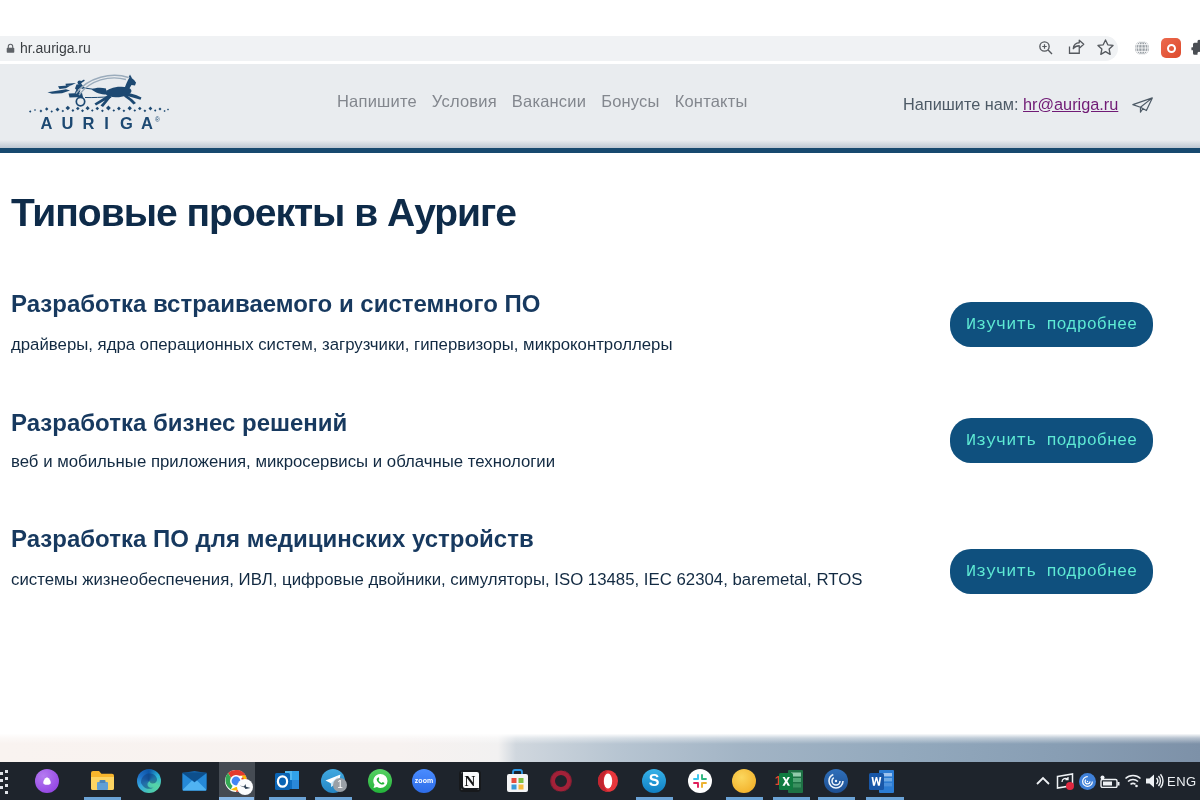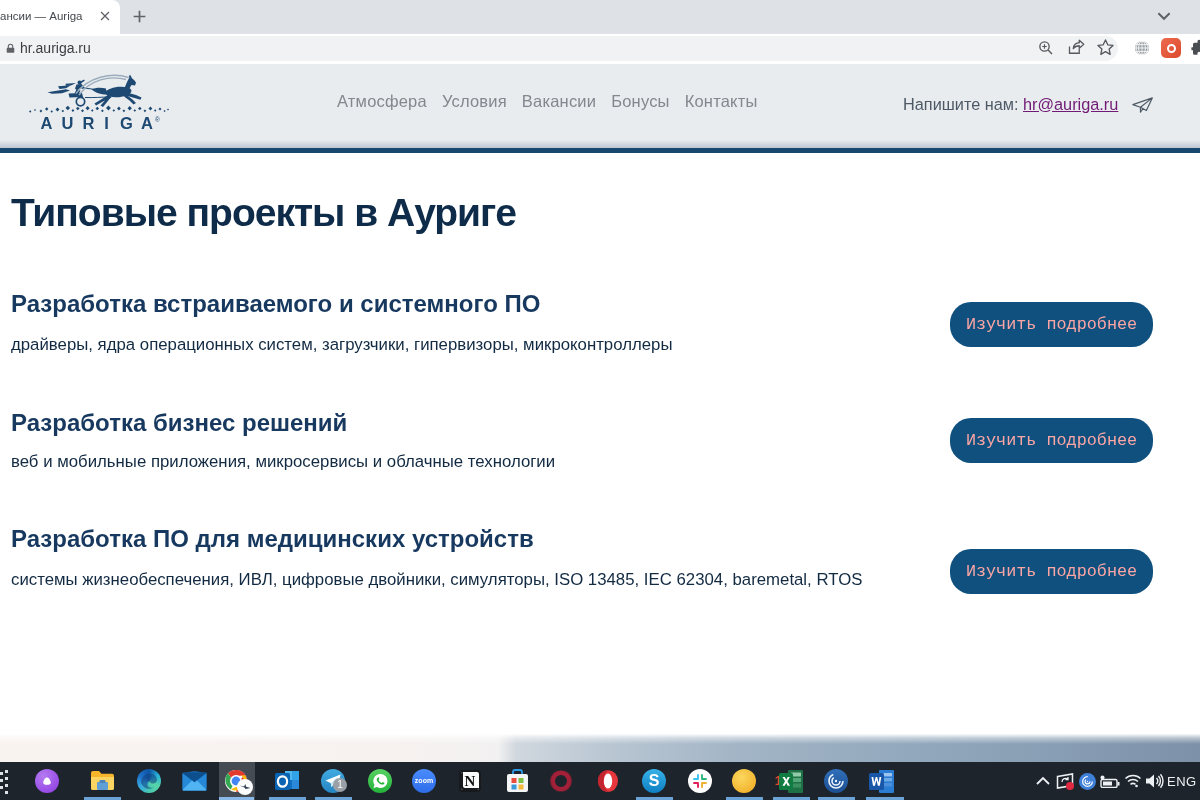--- a/index.html
+++ b/index.html
@@ -19,46 +19,32 @@
 #sitehead { position:absolute; left:0; top:0; width:1200px; height:84px; background:#e9ecef; }
 #navybar { position:absolute; left:0; top:84px; width:1200px; height:5px; background:#17496f; }
 nav#menu { position:absolute; left:337px; top:28px; font-size:16.5px; color:#83878e; letter-spacing:0.2px; }
 nav#menu span { margin-right:15px; }
 #contact { position:absolute; left:903px; top:30.5px; font-size:16.3px; color:#4d5a66; }
 #contact a { color:#701a75; text-decoration:underline; }
 h1.big { position:absolute; left:11px; top:127px; font-size:39px; font-weight:bold; color:#0e2b49; letter-spacing:-1px; }
 .sech { position:absolute; left:11px; font-size:24px; font-weight:bold; color:#17395f; }
 .sub { position:absolute; left:11px; font-family:Liberation Sans, sans-serif; font-size:16.8px; color:#122a42; }
 .btn { position:absolute; left:950px; width:203px; height:45px; background:#0f507e; border-radius:21px;
-       color:#fca5a5; font-family:"Liberation Mono", monospace; font-size:16.8px; text-align:center; line-height:45px; }
+       color:#5eead4; font-family:"Liberation Mono", monospace; font-size:16.8px; text-align:center; line-height:45px; }
 #band { position:absolute; left:0; top:670px; width:1200px; height:28px;
   background:linear-gradient(180deg,rgba(255,255,255,0.95) 0px,rgba(255,255,255,0.45) 4px,rgba(255,255,255,0) 10px),linear-gradient(90deg,#f9f3f0 0%,#f7f2f0 33%,#f2f1f1 41.5%,#d0d7de 43%,#b6c4d1 52%,#a2b4c5 62%,#93a9bd 75%,#889eb4 88%,#7d91a8 100%);
 }
 
 #taskbar { position:absolute; left:0; top:762px; width:1200px; height:38px; background:#1e242c; }
 .runbar { position:absolute; top:35px; height:3px; background:#6ba3d6; }
 </style>
 </head>
 <body>
 <div id="stage">
 
-  <div id="tabbar">
-    <div id="tab">
-        <span class="title">ансии — Auriga</span>
-      </div>
-    <svg id="tabclose" viewBox="0 0 16 16">
-        <path d="M3.5 3.5 L12.5 12.5 M12.5 3.5 L3.5 12.5" stroke="currentColor" stroke-width="1.5" fill="none"></path>
-      </svg>
-    <svg id="newtab" viewBox="0 0 16 16">
-        <path d="M8 2.5 V13.5 M2.5 8 H13.5" stroke="currentColor" stroke-width="1.6" fill="none"></path>
-      </svg>
-    <svg id="tabchev" viewBox="0 0 16 16">
-        <path d="M3 5.5 L8 10.5 L13 5.5" stroke="currentColor" stroke-width="1.8" fill="none"></path>
-      </svg>
-  </div>
 
   <div id="toolbar"></div>
   <div id="omnibox"></div>
   <svg style="position:absolute;left:5px;top:42px;width:11px;height:13px;color:#5f6368" viewBox="0 0 16 16">
       <path fill="currentColor" d="M4 7 V5 a4 4 0 0 1 8 0 V7 h0.5 a1 1 0 0 1 1 1 v5 a1 1 0 0 1 -1 1 h-9 a1 1 0 0 1 -1-1 V8 a1 1 0 0 1 1-1 Z M5.6 7 h4.8 V5 a2.4 2.4 0 0 0-4.8 0 Z"></path>
     </svg>
   <div style="position:absolute;left:20px;top:40px;font-size:14px;color:#3a3e42;">hr.auriga.ru</div>
 
   <svg style="position:absolute;left:1037px;top:39px;width:18px;height:18px;color:#55595e" viewBox="0 0 24 24">
       <circle cx="10" cy="10" r="6.2" stroke="currentColor" stroke-width="1.8" fill="none"></circle>
@@ -168,21 +154,21 @@
         <text x="46.5" y="129">A</text>
           <text x="67.5" y="129">U</text>
           <text x="88.5" y="129">R</text>
           <text x="106.5" y="129">I</text>
           <text x="126.5" y="129">G</text>
           <text x="147" y="129">A</text>
       </g>
       <text x="155" y="122" font-size="6.5" fill="#1d4972" font-family="Liberation Sans, sans-serif">®</text>
     </svg>
 
-    <nav id="menu"><span>Атмосфера</span><span>Условия</span><span>Вакансии</span><span>Бонусы</span><span style="margin-right:16px">Контакты</span></nav>
+    <nav id="menu"><span>Напишите</span><span>Условия</span><span>Вакансии</span><span>Бонусы</span><span style="margin-right:16px">Контакты</span></nav>
     <div id="contact">Напишите нам: <a>hr@auriga.ru</a></div>
     <svg style="position:absolute;left:1132px;top:33px;width:22px;height:17px;color:#4d5a66" viewBox="0 0 26 20">
         <path d="M1 9 L24 1 L17 16 L10 12 Z M10 12 L10 18 L13 13.5 M24 1 L10 12" stroke="currentColor" stroke-width="1.4" fill="none" stroke-linejoin="round"></path>
       </svg>
 
     <h1 class="big">Типовые проекты в Ауриге</h1>
 
     <div class="sech" style="top:226px;">Разработка встраиваемого и системного ПО</div>
     <div class="sub" style="top:271px;">драйверы, ядра операционных систем, загрузчики, гипервизоры, микроконтроллеры</div>
     <div class="btn" style="top:238px;">Изучить подробнее</div>

